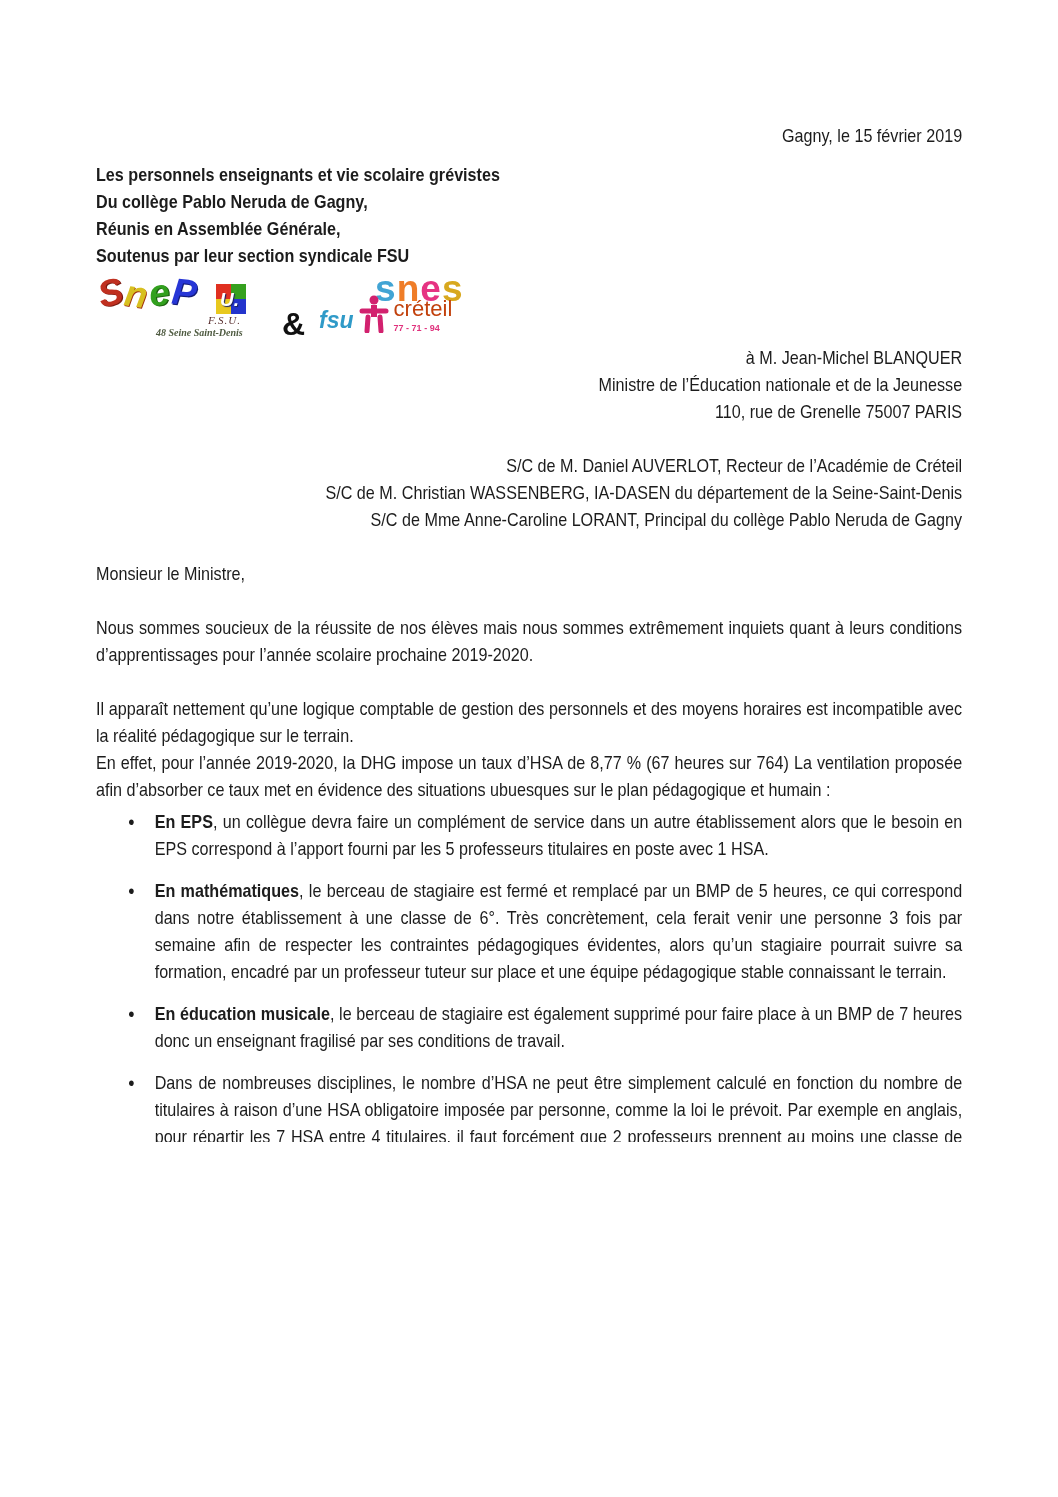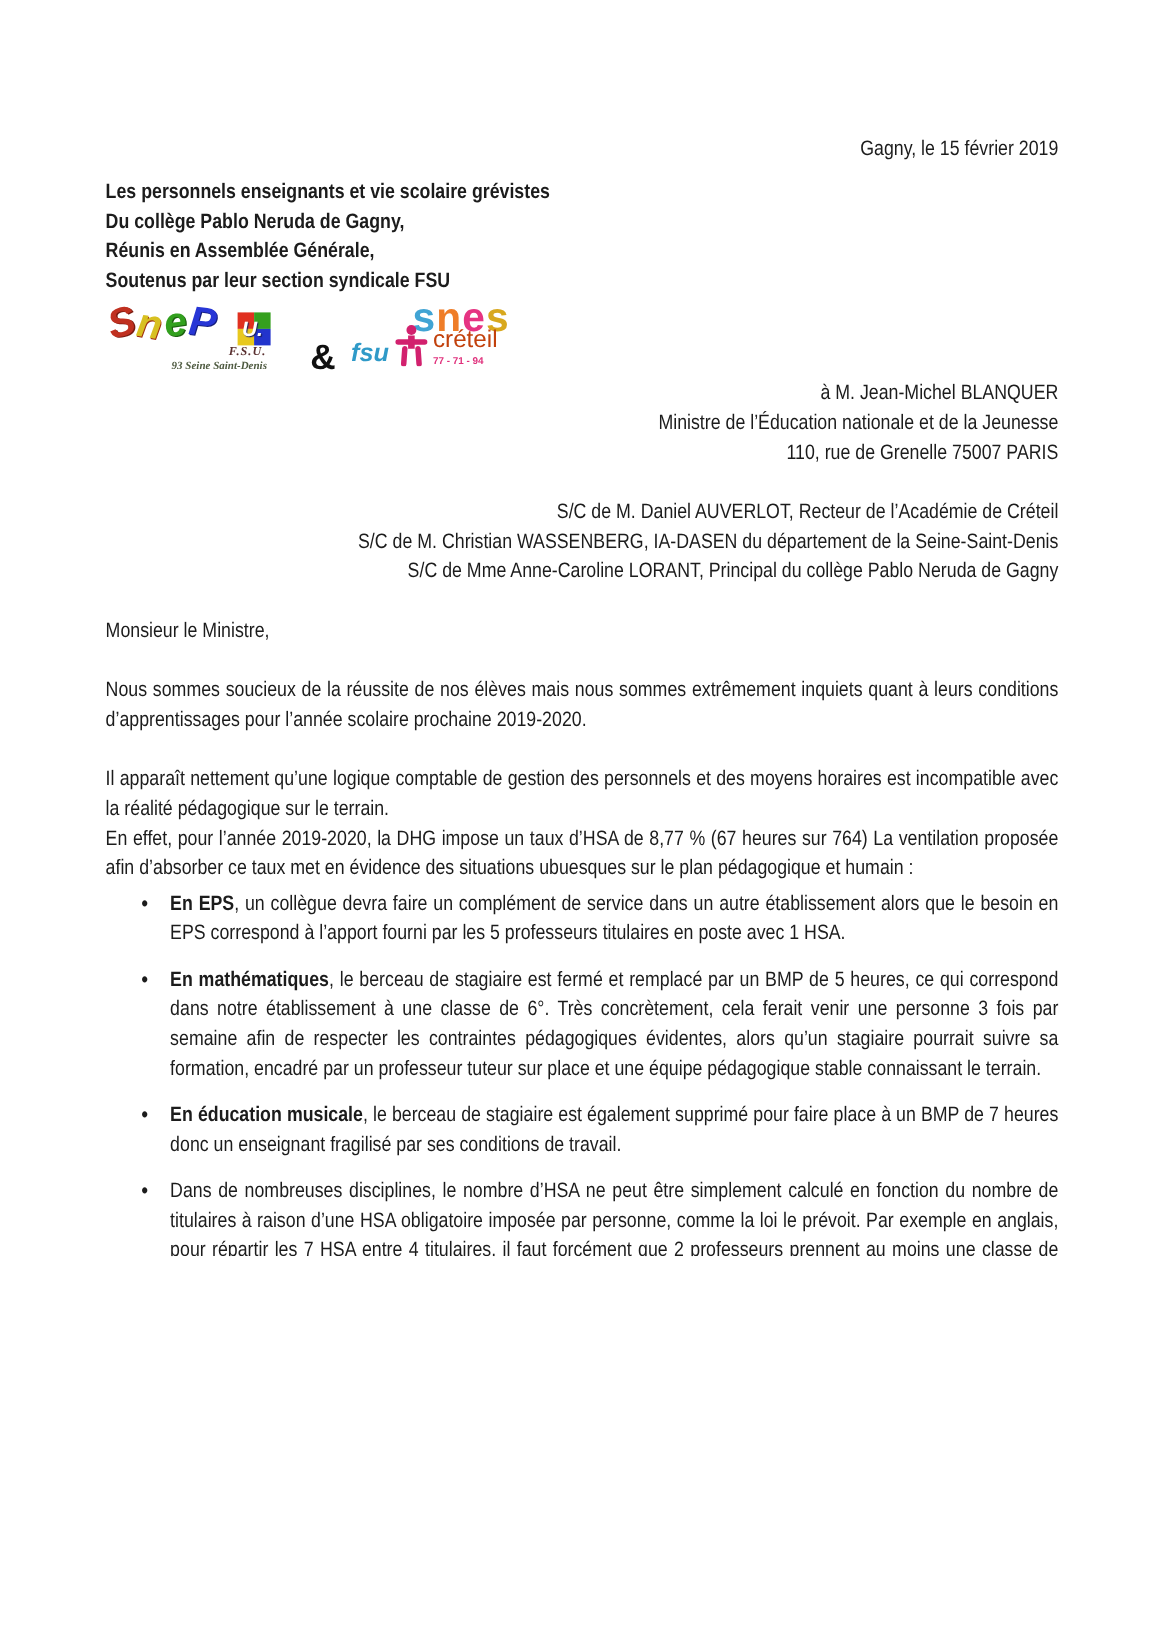--- a/index.html
+++ b/index.html
@@ -61,21 +61,21 @@
   .q3 { background: #e8c81e; }
   .q4 { background: #2334cc; }
   .snep-u {
     position: absolute; top: 2px; left: 4px;
     font-weight: 700; font-style: italic; font-size: 19px; color: #ffffff;
     text-shadow: 1px 1px 1px #1a2060;
   }
   .snep-fsu {
     position: absolute; top: 40px; left: 110px;
     font-family: "Liberation Serif", serif;
-    font-style: italic; font-weight: 700; font-size: 11px; line-height: 12px;
+    font-style: italic; font-weight: 400; font-size: 11px; line-height: 12px;
     color: #5a3030; letter-spacing: 1px;
   }
   .snep-dept {
     position: absolute; top: 53px; left: 58px;
     font-family: "Liberation Serif", serif;
     font-style: italic; font-weight: 700; font-size: 10px; line-height: 11px;
     color: #4e5a40; white-space: nowrap;
   }
   .amp {
     font-weight: 700; font-size: 32px; line-height: 32px; color: #101010;
@@ -150,21 +150,21 @@
         <span class="snep-s">S</span><span class="snep-n">n</span><span class="snep-e">e</span><span class="snep-p">P</span>
       </div>
       <div class="snep-square">
         <i class="q1"></i>
           <i class="q2"></i>
           <i class="q3"></i>
           <i class="q4"></i>
         <span class="snep-u">U.</span>
       </div>
       <div class="snep-fsu">F.S.U.</div>
-      <div class="snep-dept">93 Seine Saint-Denis</div>
+      <div class="snep-dept">48 Seine Saint-Denis</div>
     </div>
 
     <div class="amp">&amp;</div>
 
     <div class="snes-logo">
       <div class="snes-word">
         <span class="snes-s1">s</span><span class="snes-n">n</span><span class="snes-e">e</span><span class="snes-s2">s</span>
       </div>
       <div class="snes-bottom">
         <span class="snes-fsu">fsu</span>

